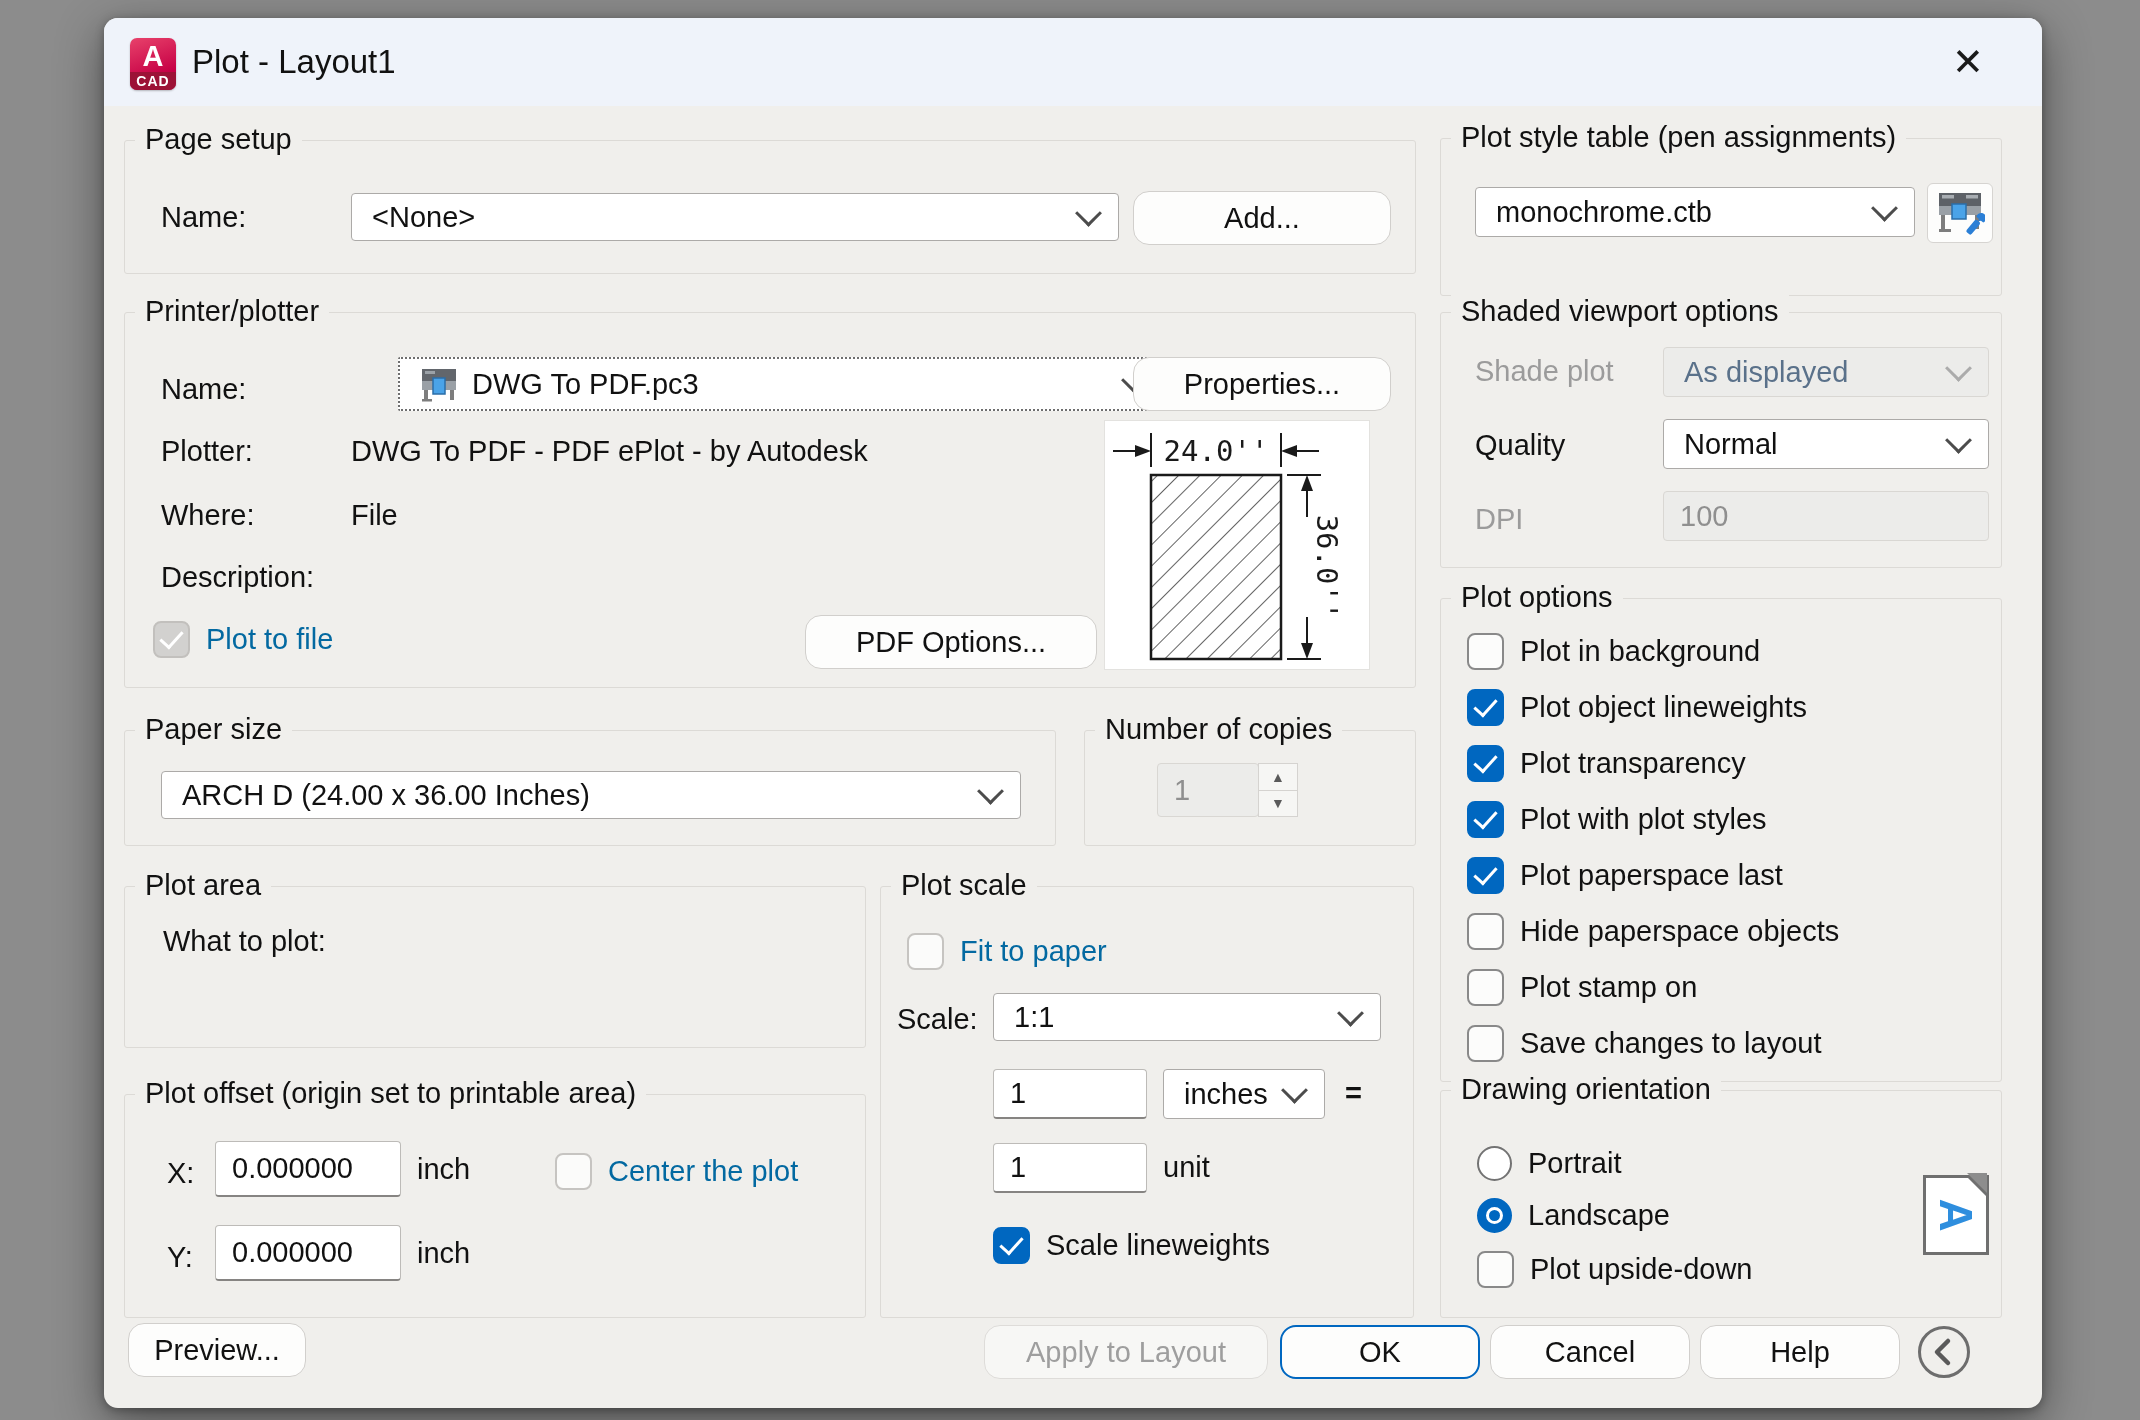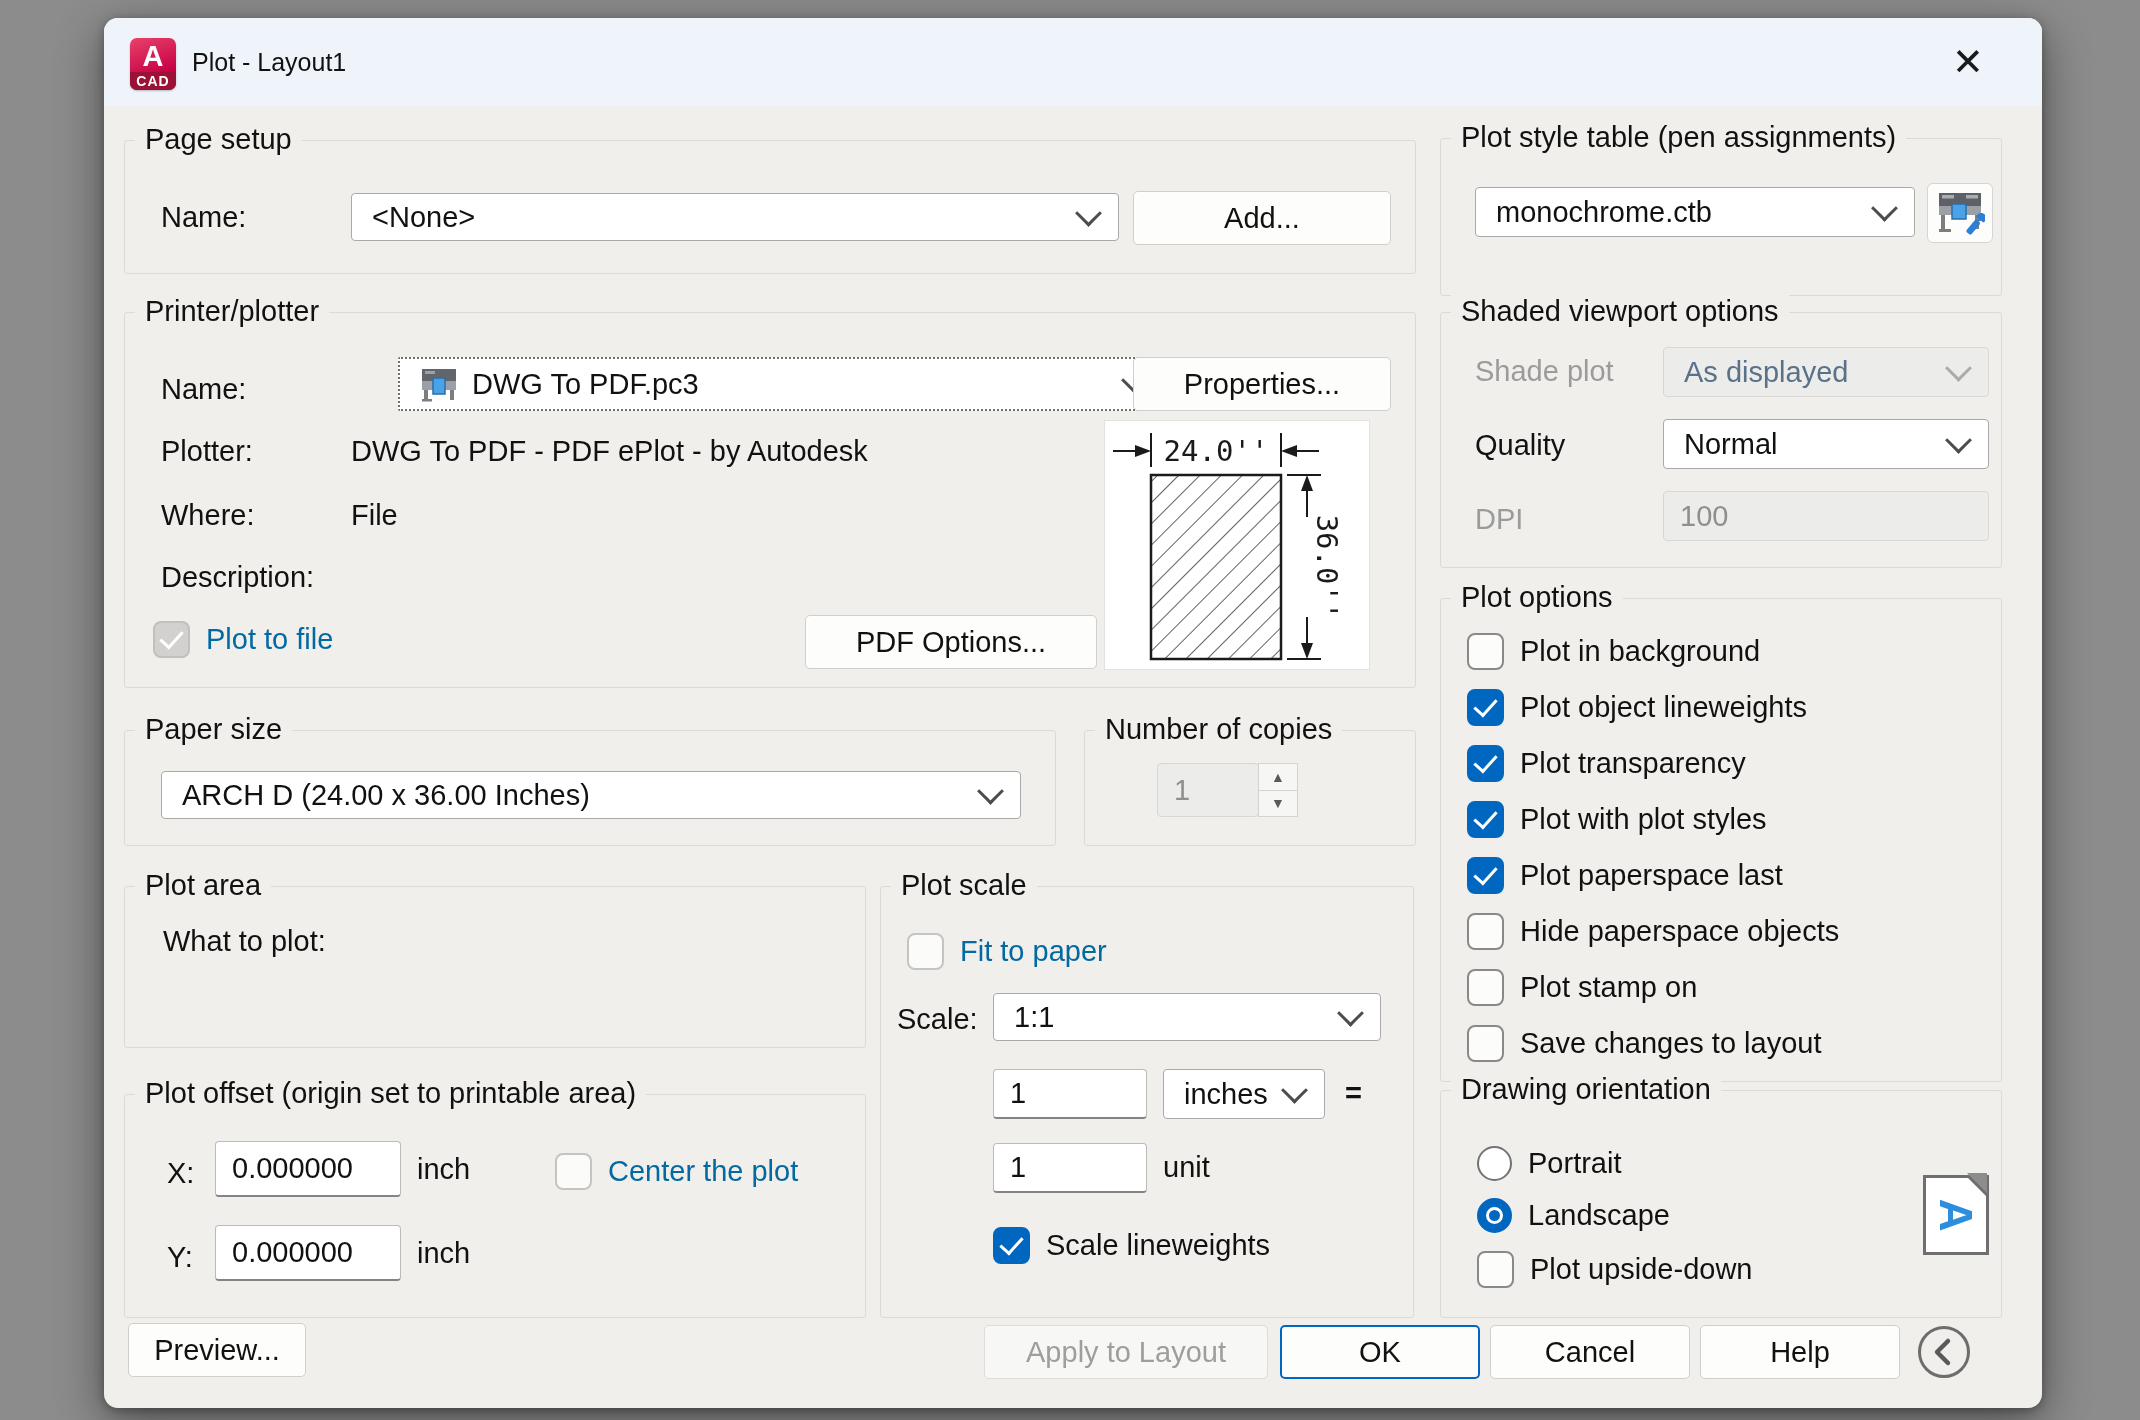--- a/index.html
+++ b/index.html
@@ -17,37 +17,37 @@
   .titlebar{
     position:absolute;left:0;top:0;right:0;height:88px;
     background:#eff3fa;border-radius:14px 14px 0 0;
   }
   .acad{position:absolute;left:26px;top:20px;width:46px;height:52px;border-radius:7px;
     background:linear-gradient(160deg,#e8426b 0%,#c60045 70%);box-shadow:0 1px 2px rgba(0,0,0,.25);}
   .acad-a{height:34px;text-align:center;color:#fff;font-weight:bold;font-size:29px;line-height:36px;}
   .acad-cad{height:18px;background:#9c1236;color:#fff;font-size:14px;font-weight:bold;
     text-align:center;line-height:18px;border-radius:0 0 7px 7px;letter-spacing:1px;}
   .title-text{position:absolute;left:88px;top:0;height:88px;line-height:88px;
-    font-size:25px;color:#111;}
+    font-size:33px;color:#111;}
   .close-x{position:absolute;right:44px;top:14px;width:60px;height:60px;
     display:flex;align-items:center;justify-content:center;font-size:38px;color:#1a1a1a;cursor:default;}
   .group{position:absolute;border:1px solid #dcdad6;border-radius:3px;}
   .glabel{position:absolute;top:-18px;left:10px;background:#f0efec;padding:0 10px;
     font-size:29px;color:#111;white-space:nowrap;}
   .lbl{position:absolute;font-size:29px;color:#111;white-space:nowrap;}
   .lbl.dis{color:#9b9b9b;}
   .combo{position:absolute;background:#fff;border:1px solid #acaaa8;border-radius:4px;
     display:flex;align-items:center;padding:0 20px;font-size:29px;color:#111;box-sizing:border-box;}
   .combo .ctext{flex:1;overflow:hidden;white-space:nowrap;}
   .chev{width:16px;height:16px;border-right:3px solid #4c4c4c;border-bottom:3px solid #4c4c4c;
     transform:rotate(45deg) translate(-3px,-3px);flex:none;}
   .combo.dis{background:#ececea;border-color:#d9d7d3;color:#8f8f8f;}
   .combo.dis .chev{border-color:#ababab;}
   .combo.focusdot{border:2px dotted #6e6e6e;border-radius:2px;margin-left:47px;}
-  .btn{position:absolute;background:#fdfdfc;border:1px solid #d1cfcc;border-radius:5px;
+  .btn{position:absolute;background:#fdfdfc;border:1px solid #d1cfcc;border-radius:16px;
     font-size:29px;color:#111;display:flex;align-items:center;justify-content:center;box-sizing:border-box;}
   .btn.dis{color:#9e9e9e;background:#f7f7f5;border-color:#dedcd9;}
   .btn.primary{border:2.5px solid #0067c0;}
   .tinput{position:absolute;background:#fff;border:1px solid #bdbbb8;border-bottom:2.5px solid #868482;
     border-radius:4px;font-size:29px;color:#111;padding:0 16px;display:flex;align-items:center;box-sizing:border-box;}
   .tinput input{border:none;outline:none;background:transparent;font:inherit;color:inherit;width:100%;padding:0;}
   .tinput.dis{background:#ececea;border:1px solid #d9d7d3;color:#8f8f8f;}
   .row{position:absolute;display:flex;align-items:center;gap:16px;height:40px;}
   .cb{position:relative;flex:none;width:37px;height:37px;border:2.5px solid #898989;border-radius:8px;
     background:#fcfcfb;box-sizing:border-box;}

